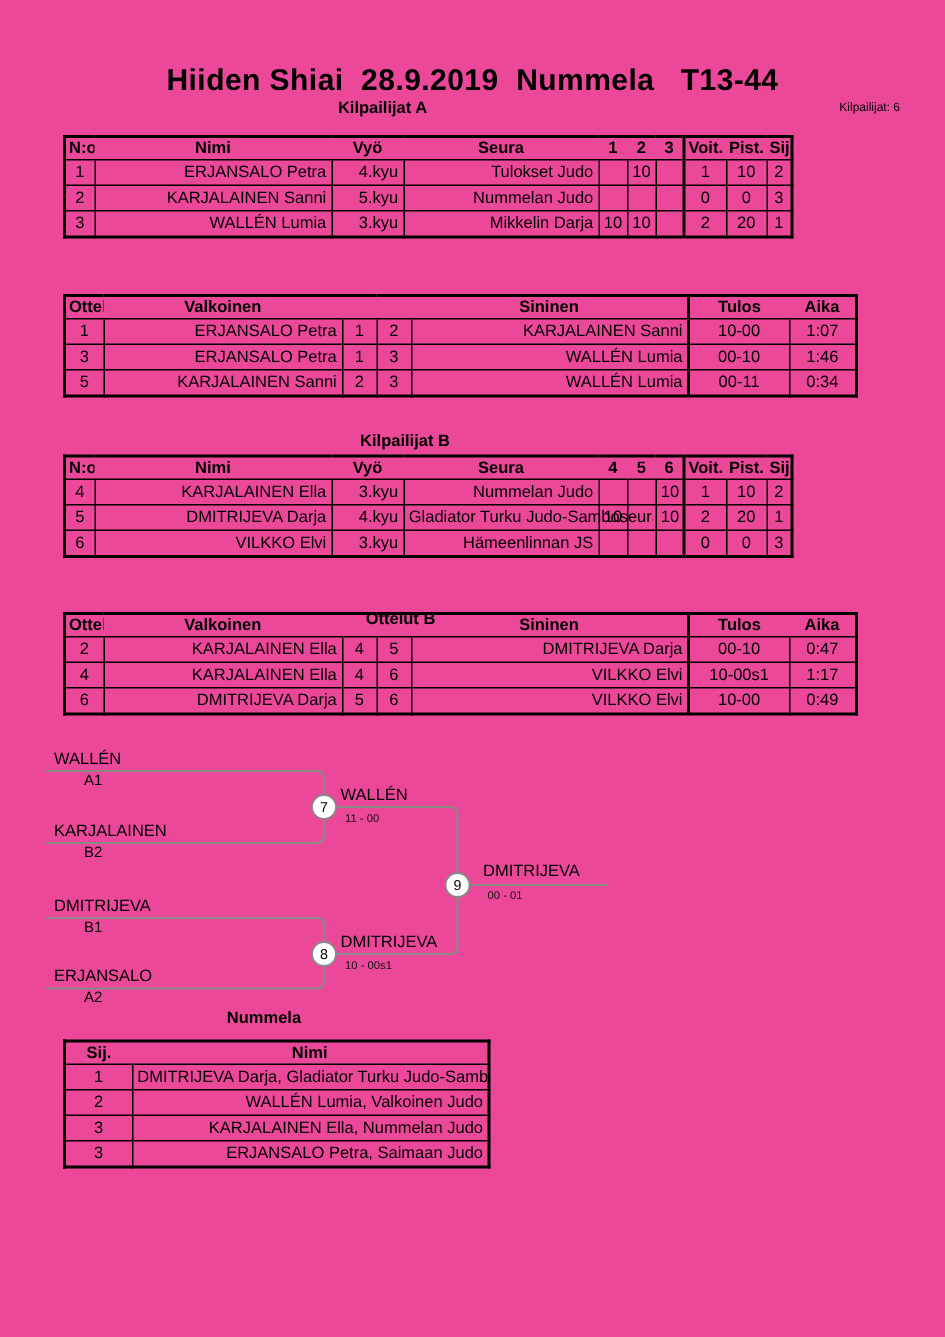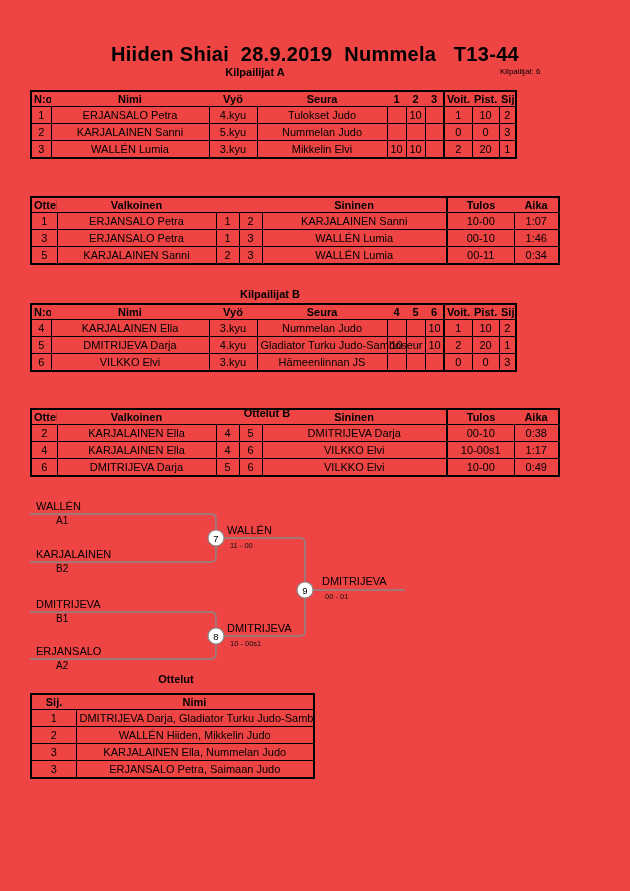--- a/index.html
+++ b/index.html
@@ -1,33 +1,33 @@
 <!DOCTYPE html>
 <html><head>
 <meta charset="utf-8">
 <style>
   html,body{margin:0;padding:0;background:#fff;}
-  .page{position:relative;width:630px;height:891px;background:#ef4444;
+  .page{position:relative;width:630px;height:891px;background:#ec4899;
         font-family:"Liberation Sans",sans-serif;color:#000;overflow:hidden;}
   .title{position:absolute;top:43px;left:0;width:630px;text-align:center;
          font-size:20px;font-weight:bold;white-space:pre;letter-spacing:.3px;}
-  .count{position:absolute;top:67px;left:500px;width:100px;text-align:left;font-size:8px;}
+  .count{position:absolute;top:67px;left:500px;width:100px;text-align:right;font-size:8px;}
   .sec{position:absolute;font-weight:bold;font-size:11px;text-align:center;}
   #h-ka{top:66px;left:0;width:510px;}
   #h-oa{top:182px;left:0;width:534px;}
   #h-kb{top:288px;left:0;width:540px;}
   #h-ob{top:407px;left:0;width:534px;}
   #h-tu{top:673px;left:0;width:352px;}
   table.tbl{position:absolute;border-collapse:collapse;table-layout:fixed;
-            font-size:11px;line-height:12px;border:2px solid #000;}
+            font-size:11px;line-height:12px;border:2px solid #000;margin-left:12px;}
   .tbl th{border:0;border-bottom:1px solid #000;font-weight:bold;height:14px;
           padding:0 2px;overflow:hidden;white-space:nowrap;text-align:center;}
   .tbl td{border:1px solid #000;height:16px;padding:0 3px;overflow:hidden;white-space:nowrap;}
   .sep{border-left:2px solid #000 !important;}
-  .c{text-align:center;} .l{text-align:center;}
+  .c{text-align:center;} .l{text-align:right;}
   td.rel{position:relative;overflow:visible;}
   .ovf{position:absolute;left:3px;top:2px;width:162px;overflow:hidden;
        white-space:nowrap;z-index:2;}
   #t-ka{left:30px;top:90px;width:485px;}
   #t-oa{left:30px;top:196px;width:528px;}
   #t-kb{left:30px;top:303px;width:485px;}
   #t-ob{left:30px;top:408px;width:528px;}
   #t-tu{left:30px;top:693px;width:283px;}
   .bk{position:absolute;font-size:11px;line-height:11px;white-space:nowrap;}
   .bk-seed{font-size:10px;line-height:10px;margin-left:28px;}
@@ -95,21 +95,21 @@
         <td class="c"></td>
         <td class="c"></td>
         <td class="c sep">0</td>
         <td class="c">0</td>
         <td class="c">3</td>
       </tr>
       <tr>
         <td class="c">3</td>
         <td class="l">WALLÉN Lumia</td>
         <td class="l">3.kyu</td>
-        <td class="l">Mikkelin Elvi</td>
+        <td class="l">Mikkelin Darja</td>
         <td class="c">10</td>
         <td class="c">10</td>
         <td class="c"></td>
         <td class="c sep">2</td>
         <td class="c">20</td>
         <td class="c">1</td>
       </tr>
     </tbody>
   </table>
 
@@ -261,21 +261,21 @@
       </tr>
     </thead>
     <tbody>
       <tr>
         <td class="c">2</td>
         <td class="l">KARJALAINEN Ella</td>
         <td class="c">4</td>
         <td class="c">5</td>
         <td class="l">DMITRIJEVA Darja</td>
         <td class="c sep">00-10</td>
-        <td class="c">0:38</td>
+        <td class="c">0:47</td>
       </tr>
       <tr>
         <td class="c">4</td>
         <td class="l">KARJALAINEN Ella</td>
         <td class="c">4</td>
         <td class="c">6</td>
         <td class="l">VILKKO Elvi</td>
         <td class="c sep">10-00s1</td>
         <td class="c">1:17</td>
       </tr>
@@ -313,41 +313,41 @@
   <span class="bk" style="left:36px;top:646px">ERJANSALO</span>
   <span class="bk bk-seed" style="left:28px;top:661px">A2</span>
 
   <span class="bk" style="left:227px;top:525px">WALLÉN</span>
   <span class="bk bk-score" style="left:230px;top:542px">11 - 00</span>
   <span class="bk" style="left:227px;top:623px">DMITRIJEVA</span>
   <span class="bk bk-score" style="left:230px;top:640px">10 - 00s1</span>
   <span class="bk" style="left:322px;top:576px">DMITRIJEVA</span>
   <span class="bk bk-score" style="left:325px;top:593px">00 - 01</span>
 
-  <div class="sec" id="h-tu">Ottelut</div>
+  <div class="sec" id="h-tu">Nummela</div>
 
   <table class="tbl" id="t-tu">
     <colgroup>
         <col style="width:45px">
         <col style="width:238px">
       </colgroup>
     <thead>
       <tr>
         <th>Sij.</th>
         <th>Nimi</th>
       </tr>
     </thead>
     <tbody>
       <tr>
         <td class="c">1</td>
         <td class="l">DMITRIJEVA Darja, Gladiator Turku Judo-Samboseura</td>
       </tr>
       <tr>
         <td class="c">2</td>
-        <td class="l">WALLÉN Hiiden, Mikkelin Judo</td>
+        <td class="l">WALLÉN Lumia, Valkoinen Judo</td>
       </tr>
       <tr>
         <td class="c">3</td>
         <td class="l">KARJALAINEN Ella, Nummelan Judo</td>
       </tr>
       <tr>
         <td class="c">3</td>
         <td class="l">ERJANSALO Petra, Saimaan Judo</td>
       </tr>
     </tbody>

